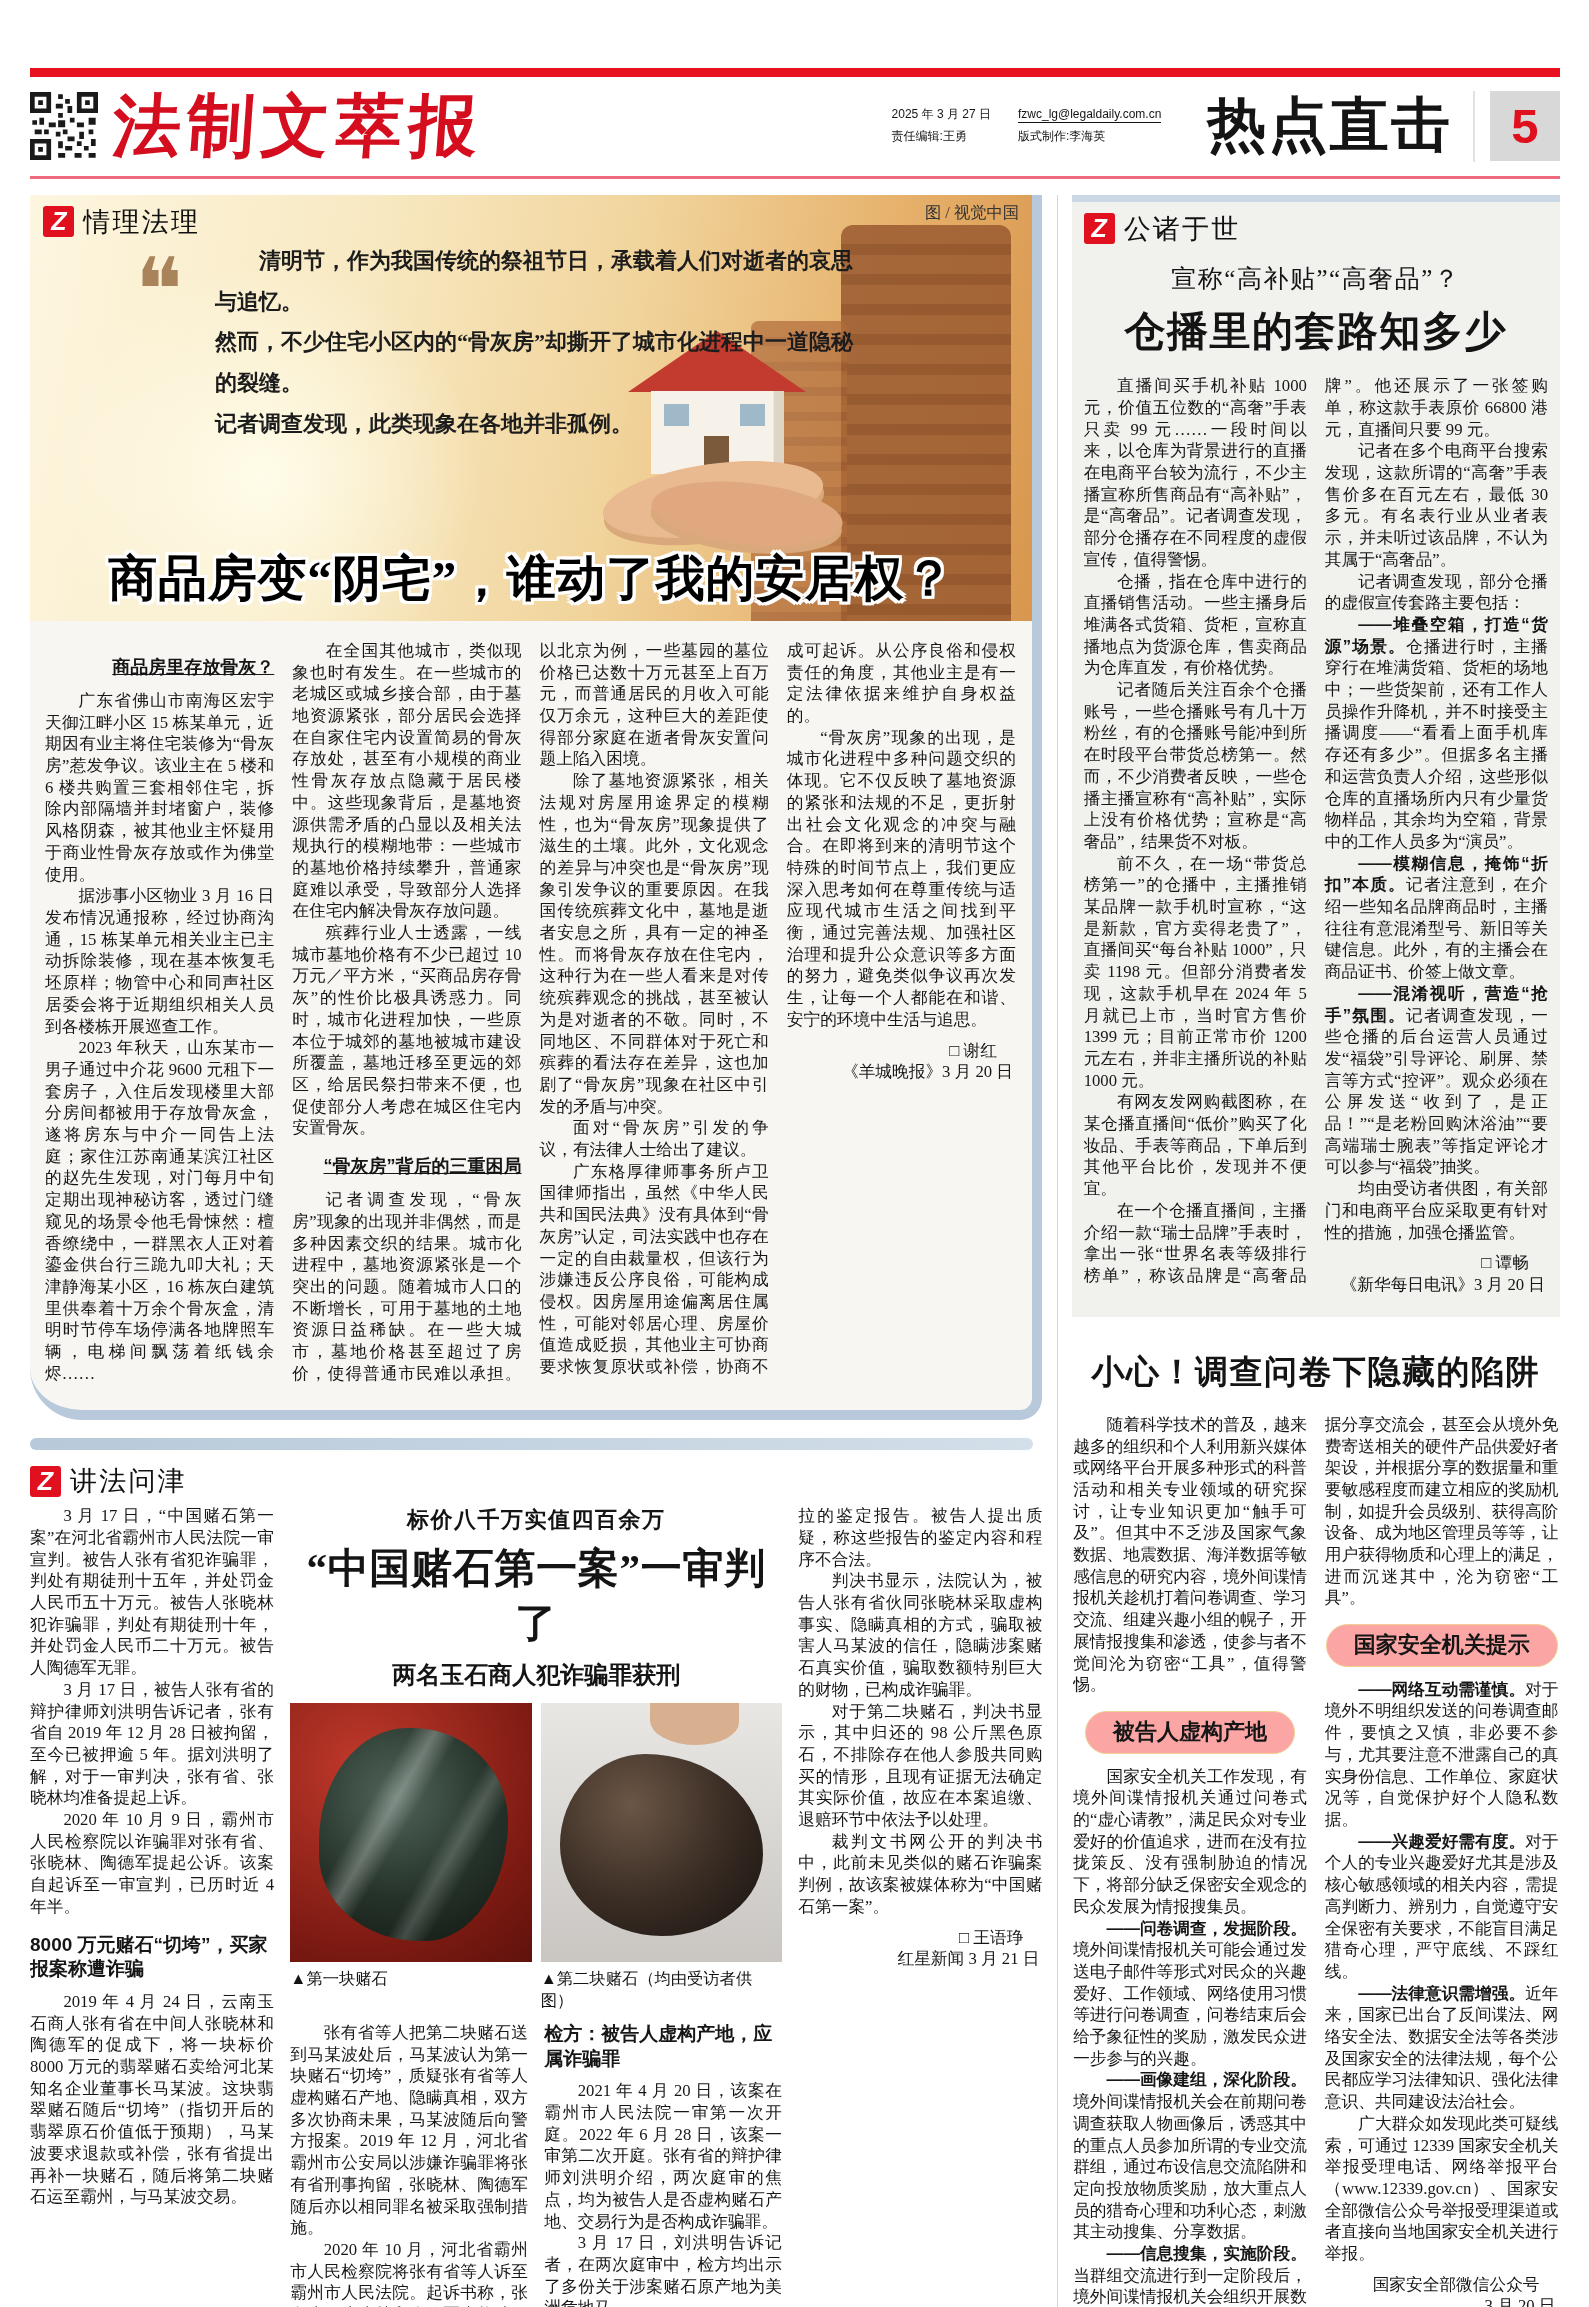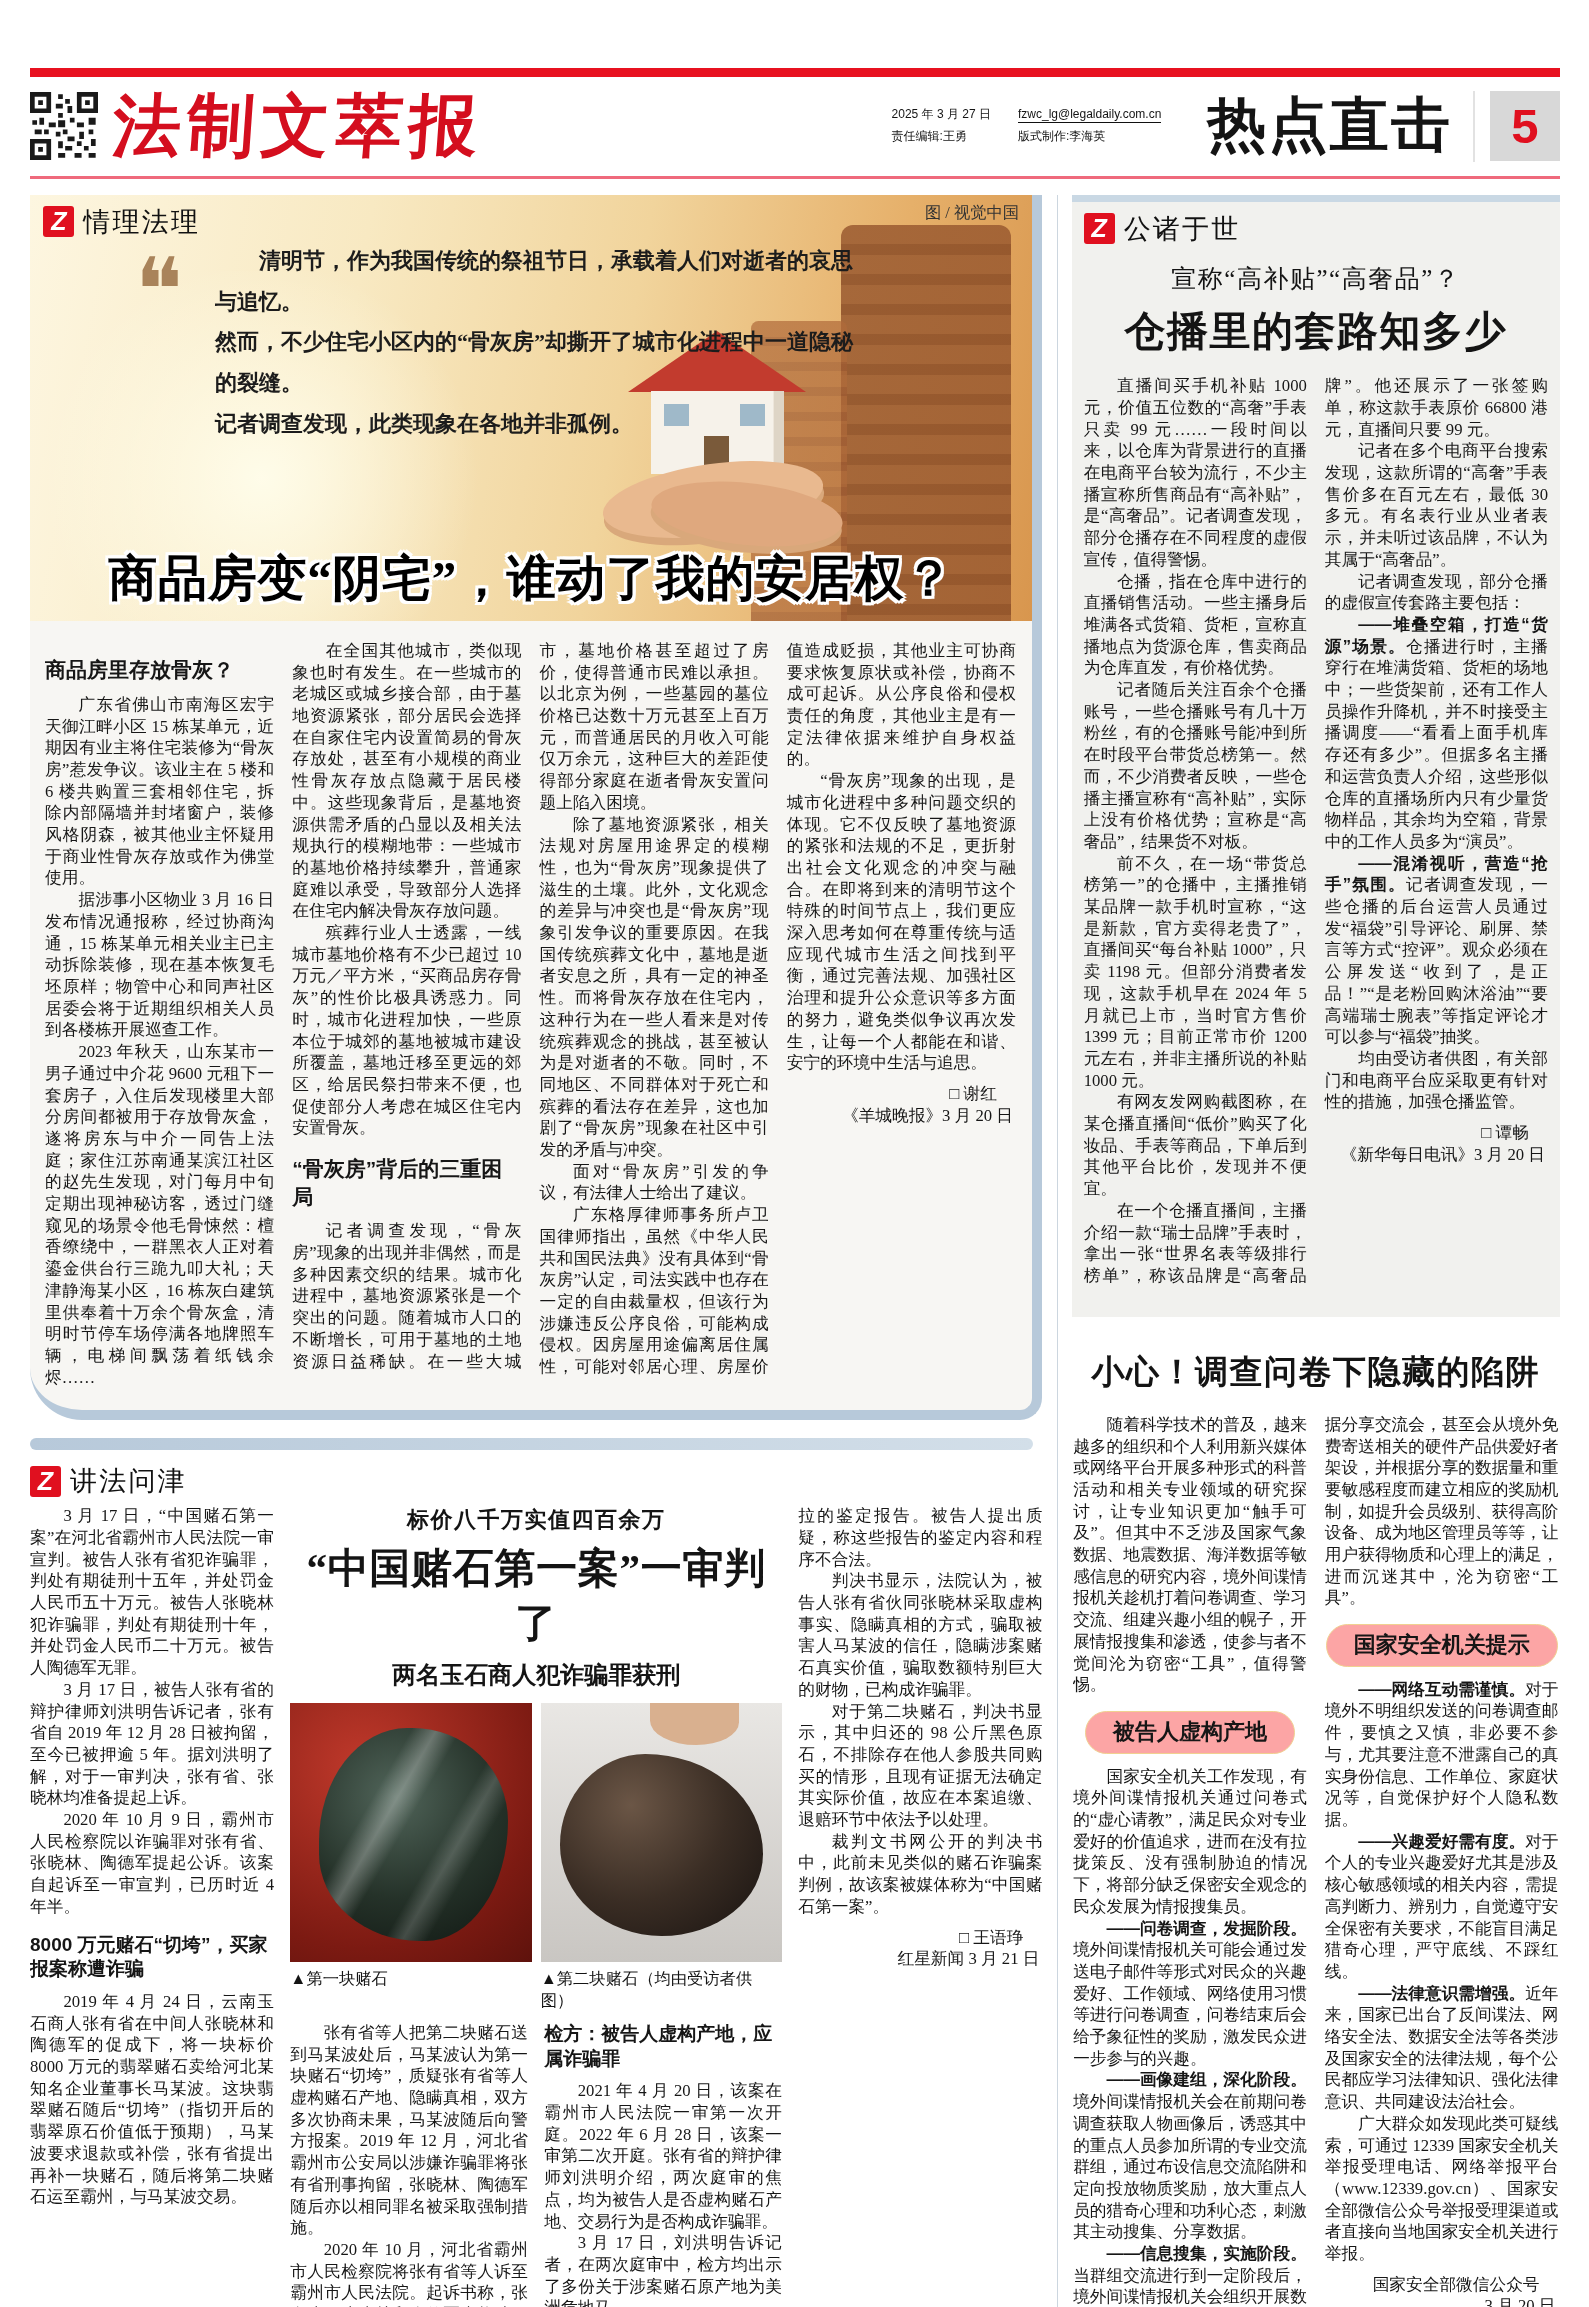--- a/index.html
+++ b/index.html
@@ -73,22 +73,22 @@
       0 3px 0 #fff,-3px 0 0 #fff,3px 0 0 #fff; }
   .s1-text { margin:19px 16.3px 0 15px; column-count:4; column-gap:18px; column-fill:auto;
     height:751px; overflow:hidden; }
 
   
   .art-text { font-size:16.7px; line-height:1.3; text-align:justify; color:#161616; }
   .fi { margin:0; }
   .fi-p,.fi-lead { text-indent:2em; }
   .fi-cont { text-indent:0; }
   .fi-lead strong,.fi-p strong { font-family:"Liberation Sans",sans-serif; font-weight:900; }
-  .fi-subhead { text-align:left; font-weight:900; font-size:21px; margin:16.3px 0 10.4px;
-    font-family:"Liberation Sans",sans-serif; text-indent:0; }
+  .fi-subhead { text-align:right; font-weight:900; font-size:18px; margin:16.3px 0 10.4px;
+    font-family:"Liberation Sans",sans-serif; text-indent:0;text-decoration:underline; }
   .fi-shead { font-weight:900; font-size:19px; margin:15px 0 9px; text-indent:0;
     font-family:"Liberation Sans",sans-serif; text-align:left; }
   .fi-byline { text-align:right; text-indent:0; margin-top:9px; padding-right:19px; }
   .fi-source { text-align:right; text-indent:0; padding-right:3px; }
   .fi-badge { background:#fca5a5; border:1.5px solid #f0d191; border-radius:30px; padding:6px 27px;
     width:fit-content; margin:15px auto 12px; font-family:"Liberation Sans",sans-serif;
     font-weight:900; font-size:22px; text-indent:0; break-inside:avoid; text-align:center; }
 
   .bluebar { height:12px; background:linear-gradient(90deg,#b7c9da,#d3dfe9); border-radius:9px;
     margin:18px 9px 13.3px 0; }
@@ -281,20 +281,21 @@
       <div class="s2-text art-text">
           <p class="fi fi-p">直播间买手机补贴 1000 元，价值五位数的“高奢”手表只卖 99 元……一段时间以来，以仓库为背景进行的直播在电商平台较为流行，不少主播宣称所售商品有“高补贴”，是“高奢品”。记者调查发现，部分仓播存在不同程度的虚假宣传，值得警惕。</p>
           <p class="fi fi-p">仓播，指在仓库中进行的直播销售活动。一些主播身后堆满各式货箱、货柜，宣称直播地点为货源仓库，售卖商品为仓库直发，有价格优势。</p>
           <p class="fi fi-p">记者随后关注百余个仓播账号，一些仓播账号有几十万粉丝，有的仓播账号能冲到所在时段平台带货总榜第一。然而，不少消费者反映，一些仓播主播宣称有“高补贴”，实际上没有价格优势；宣称是“高奢品”，结果货不对板。</p>
           <p class="fi fi-p">前不久，在一场“带货总榜第一”的仓播中，主播推销某品牌一款手机时宣称，“这是新款，官方卖得老贵了”，直播间买“每台补贴 1000”，只卖 1198 元。但部分消费者发现，这款手机早在 2024 年 5 月就已上市，当时官方售价 1399 元；目前正常市价 1200 元左右，并非主播所说的补贴 1000 元。</p>
           <p class="fi fi-p">有网友发网购截图称，在某仓播直播间“低价”购买了化妆品、手表等商品，下单后到其他平台比价，发现并不便宜。</p>
           <p class="fi fi-p">在一个仓播直播间，主播介绍一款“瑞士品牌”手表时，拿出一张“世界名表等级排行榜单”，称该品牌是“高奢品牌”。他还展示了一张签购单，称这款手表原价 66800 港元，直播间只要 99 元。</p>
           <p class="fi fi-p">记者在多个电商平台搜索发现，这款所谓的“高奢”手表售价多在百元左右，最低 30 多元。有名表行业从业者表示，并未听过该品牌，不认为其属于“高奢品”。</p>
           <p class="fi fi-p">记者调查发现，部分仓播的虚假宣传套路主要包括：</p>
           <p class="fi fi-lead"><strong>——堆叠空箱，打造“货源”场景。</strong>仓播进行时，主播穿行在堆满货箱、货柜的场地中；一些货架前，还有工作人员操作升降机，并不时接受主播调度——“看看上面手机库存还有多少”。但据多名主播和运营负责人介绍，这些形似仓库的直播场所内只有少量货物样品，其余均为空箱，背景中的工作人员多为“演员”。</p>
+          <p class="fi fi-lead"><strong>——模糊信息，掩饰“折扣”本质。</strong>记者注意到，在介绍一些知名品牌商品时，主播往往有意混淆型号、新旧等关键信息。此外，有的主播会在商品证书、价签上做文章。</p>
           <p class="fi fi-lead"><strong>——混淆视听，营造“抢手”氛围。</strong>记者调查发现，一些仓播的后台运营人员通过发“福袋”引导评论、刷屏、禁言等方式“控评”。观众必须在公屏发送“收到了，是正品！”“是老粉回购沐浴油”“要高端瑞士腕表”等指定评论才可以参与“福袋”抽奖。</p>
           <p class="fi fi-p">均由受访者供图，有关部门和电商平台应采取更有针对性的措施，加强仓播监管。</p>
           <p class="fi fi-byline">□ 谭畅</p>
           <p class="fi fi-source">《新华每日电讯》3 月 20 日</p>
         </div>
     </div>
 
     <div class="s4">
       <div class="s4-title">小心！调查问卷下隐藏的陷阱</div>
       <div class="s4-text art-text">

